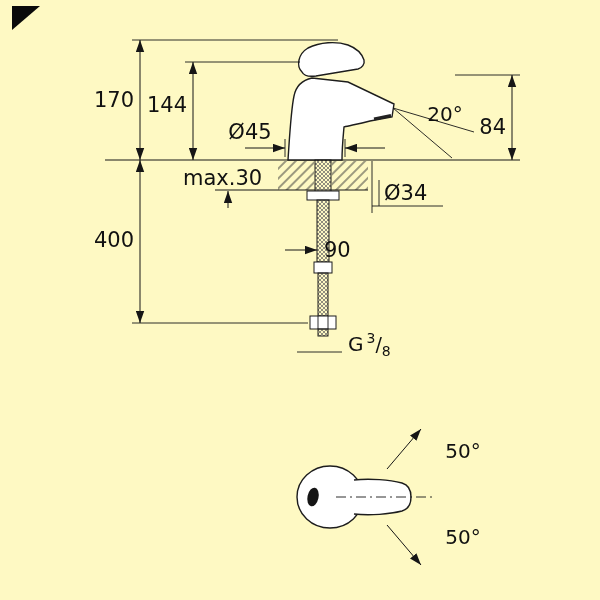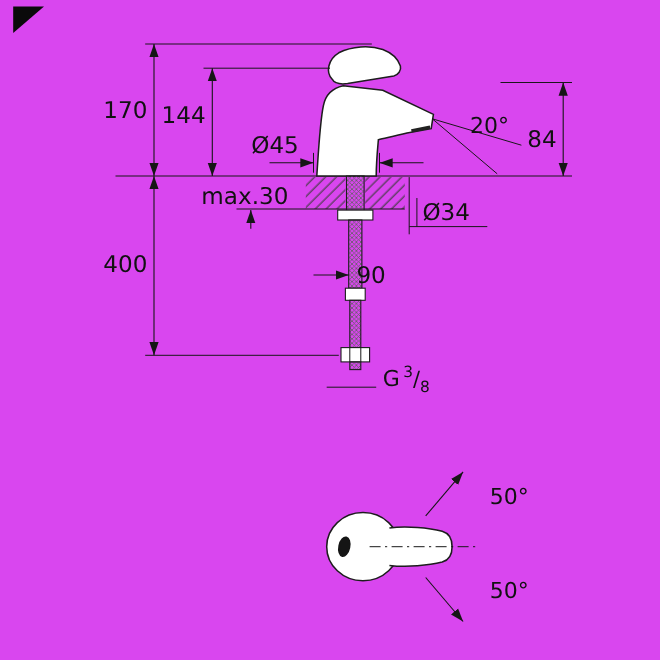--- a/index.html
+++ b/index.html
@@ -1,16 +1,16 @@
 <!DOCTYPE html>
 <html><head>
 <meta charset="utf-8">
 <style>
   html,body{margin:0;padding:0;background:#ffffff;}
-  .stage{width:600px;height:600px;background:#d946ef;position:relative;overflow:hidden;}
+  .stage{width:600px;height:600px;background:#fef9c3;position:relative;overflow:hidden;}
   svg{display:block;}
   text{font-family:"DejaVu Sans","Liberation Sans",sans-serif;fill:#111;}
   .dim-label{font-size:21px;}
   .ang-label{font-size:20px;}
   .thread-label{font-size:20px;}
   .ln{stroke:#161616;stroke-width:1;fill:none;}
   .thin{stroke:#161616;stroke-width:0.9;fill:none;}
   .shape{stroke:#1d1d1d;stroke-width:1.4;fill:#ffffff;}
 </style>
 </head>

